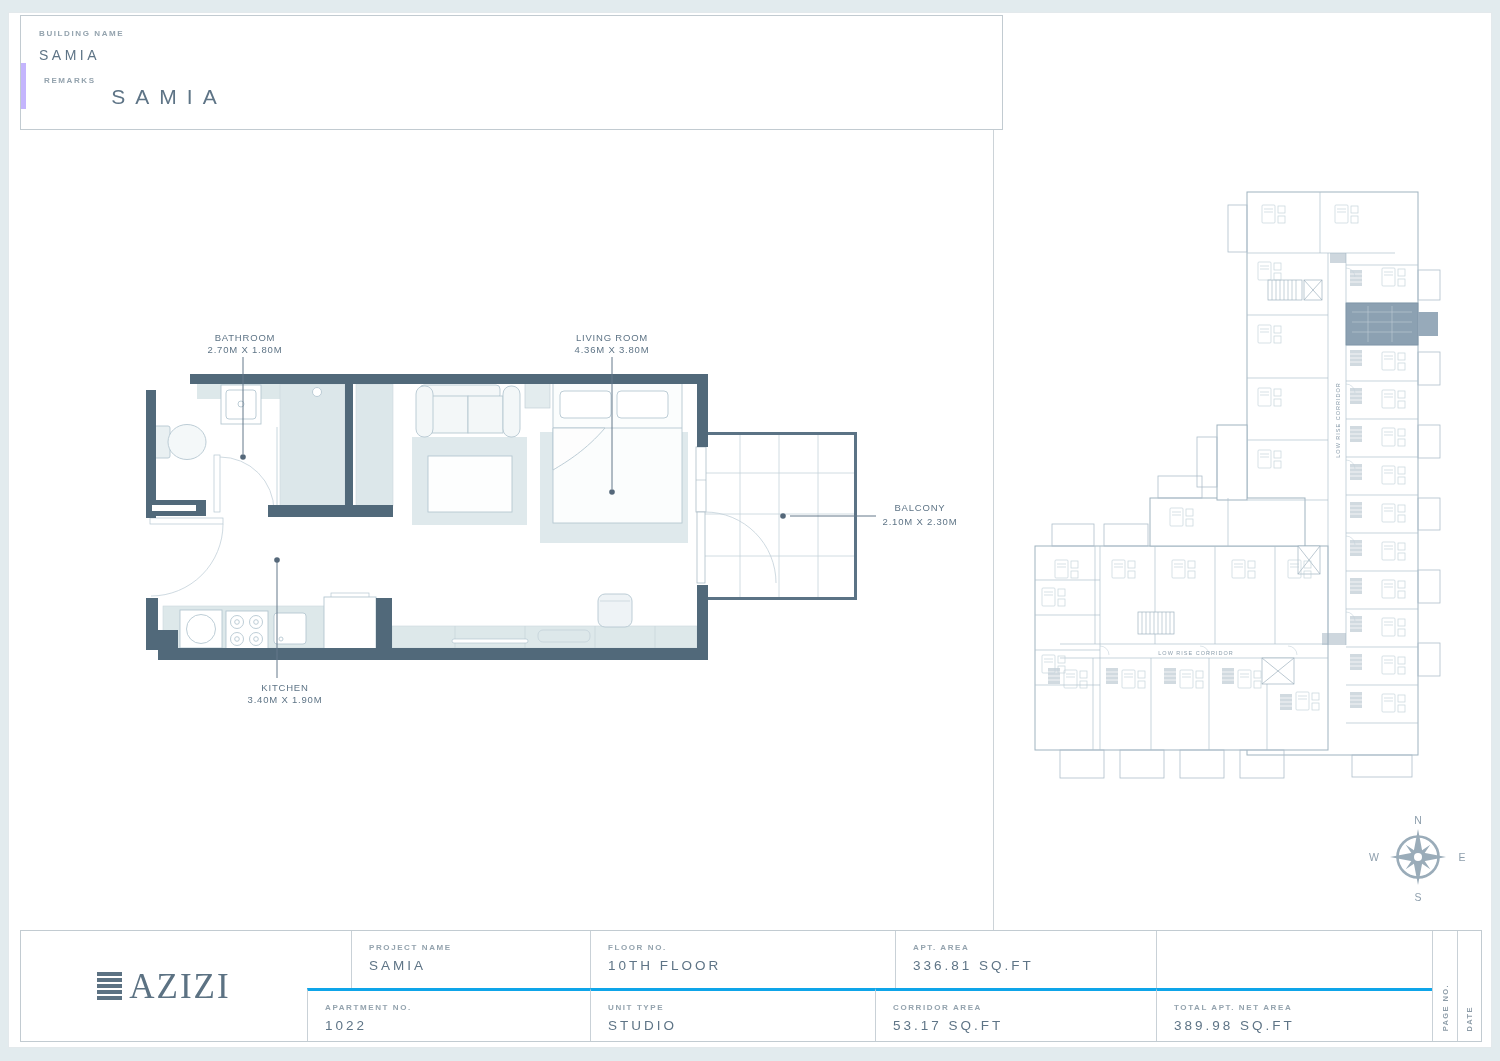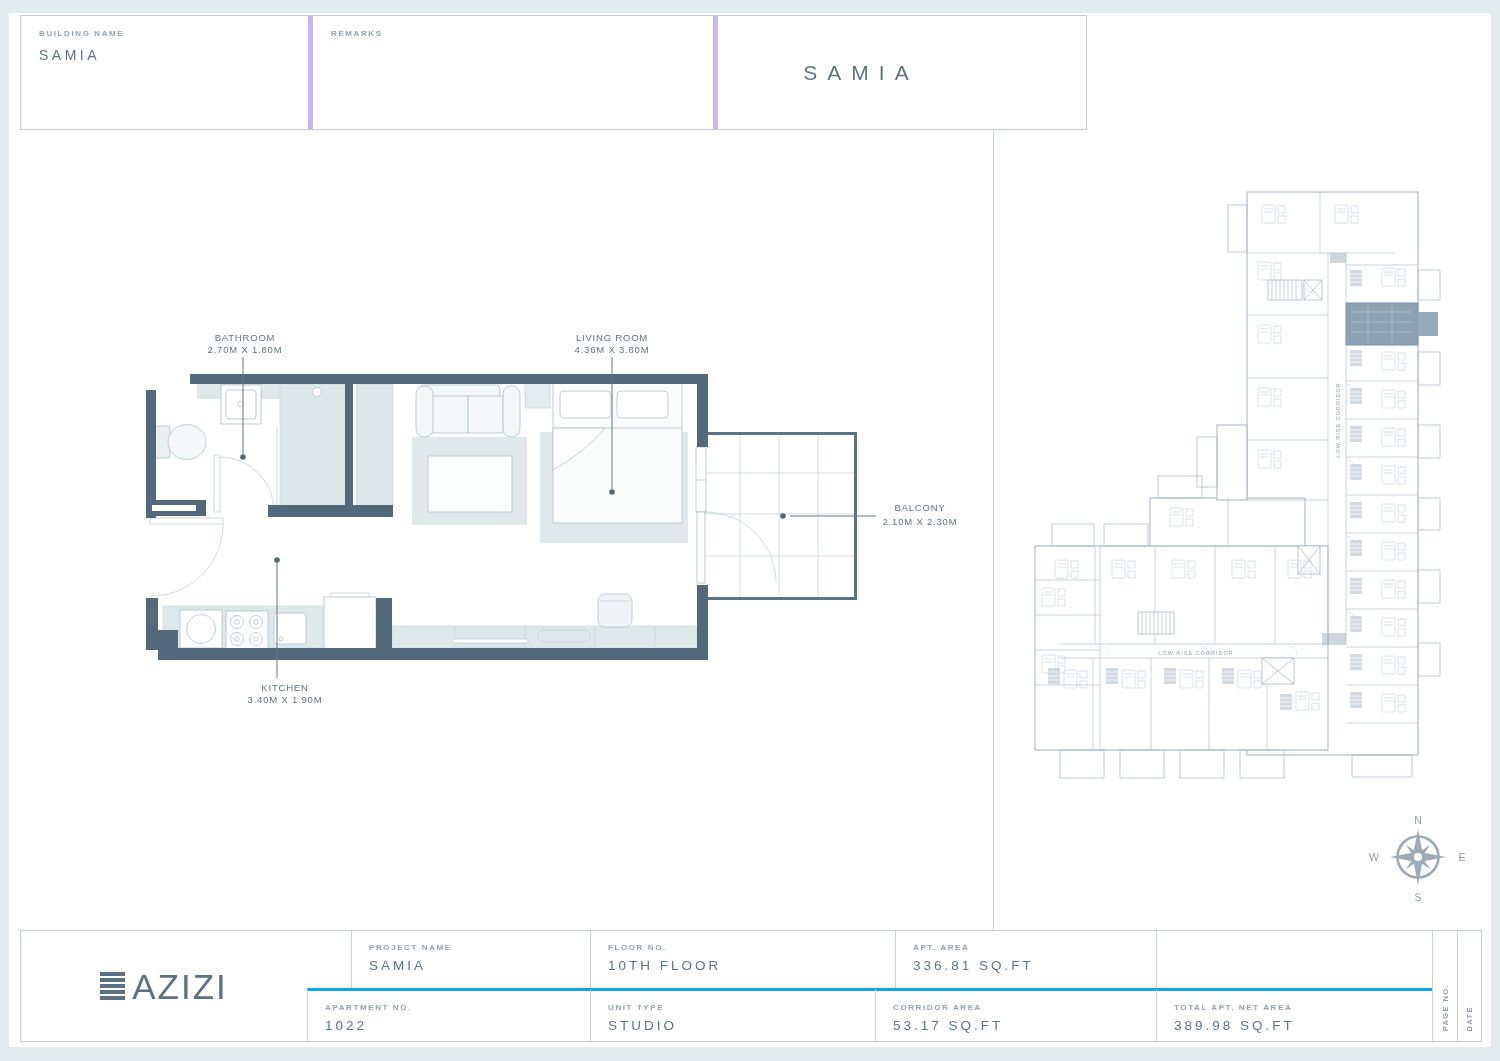--- a/index.html
+++ b/index.html
@@ -8,22 +8,22 @@
     background:#e2ebee;
     font-family:"Liberation Sans", sans-serif;
     color:#5e7486;
   }
   .sheet{
     position:absolute;left:8px;top:12px;right:8px;bottom:13px;
     background:#ffffff;border:1px solid #e3e9ec;
   }
   
   .header-box{
-    position:absolute;left:20px;top:15px;width:1067px;height:115px;
-    border:1px solid #c2cbd1;background:#fff;display:flex;box-sizing:border-box;
+    position:absolute;left:20px;top:15px;width:983px;height:115px;
+    border:1px solid #c2cbd1;background:#fff;display:flex;box-sizing:border-box;flex-direction:column;
   }
   .hcell{box-sizing:border-box;padding:13px 0 0 18px;}
   .hcell + .hcell{border-left:5px solid #c4b5fd;}
   .hc1{width:287px;}
   .hc2{width:405px;}
   .hc3{width:281px;display:flex;align-items:center;justify-content:center;padding:0;}
   .small-label{
     font-size:8px;letter-spacing:1.6px;color:#94a3ae;font-weight:bold;
   }
   .block-value{
@@ -53,21 +53,21 @@
   .bl{border-left:1px solid #c9d1d7;}
   .bt{border-top:3px solid #0ea5e9;}
   .fvalue{margin-top:6px;font-size:13.5px;letter-spacing:3px;color:#5e7486;}
   .logo-cell{
     grid-row:1 / 3;display:flex;align-items:center;justify-content:center;padding:0;
   }
   .logo-wrap{display:flex;align-items:center;gap:7px;}
   .logo-icon{display:flex;flex-direction:column;gap:2.6px;}
   .logo-icon span{display:block;width:25px;height:3.4px;background:#5c7283;}
   .logo-text{
-    font-family:Liberation Sans, sans-serif;font-size:35px;letter-spacing:2px;color:#5c7283;line-height:1;
+    font-family:Liberation Serif, serif;font-size:35px;letter-spacing:2px;color:#5c7283;line-height:1;
   }
   .rot-cell{
     grid-row:1 / 3;display:flex;align-items:flex-end;justify-content:center;
     padding-bottom:10px;box-sizing:border-box;
   }
   .rot-text{
     writing-mode:vertical-rl;transform:rotate(180deg);
     font-size:7.5px;letter-spacing:1.4px;color:#8d9ca8;font-weight:bold;white-space:nowrap;
   }
 </style>

